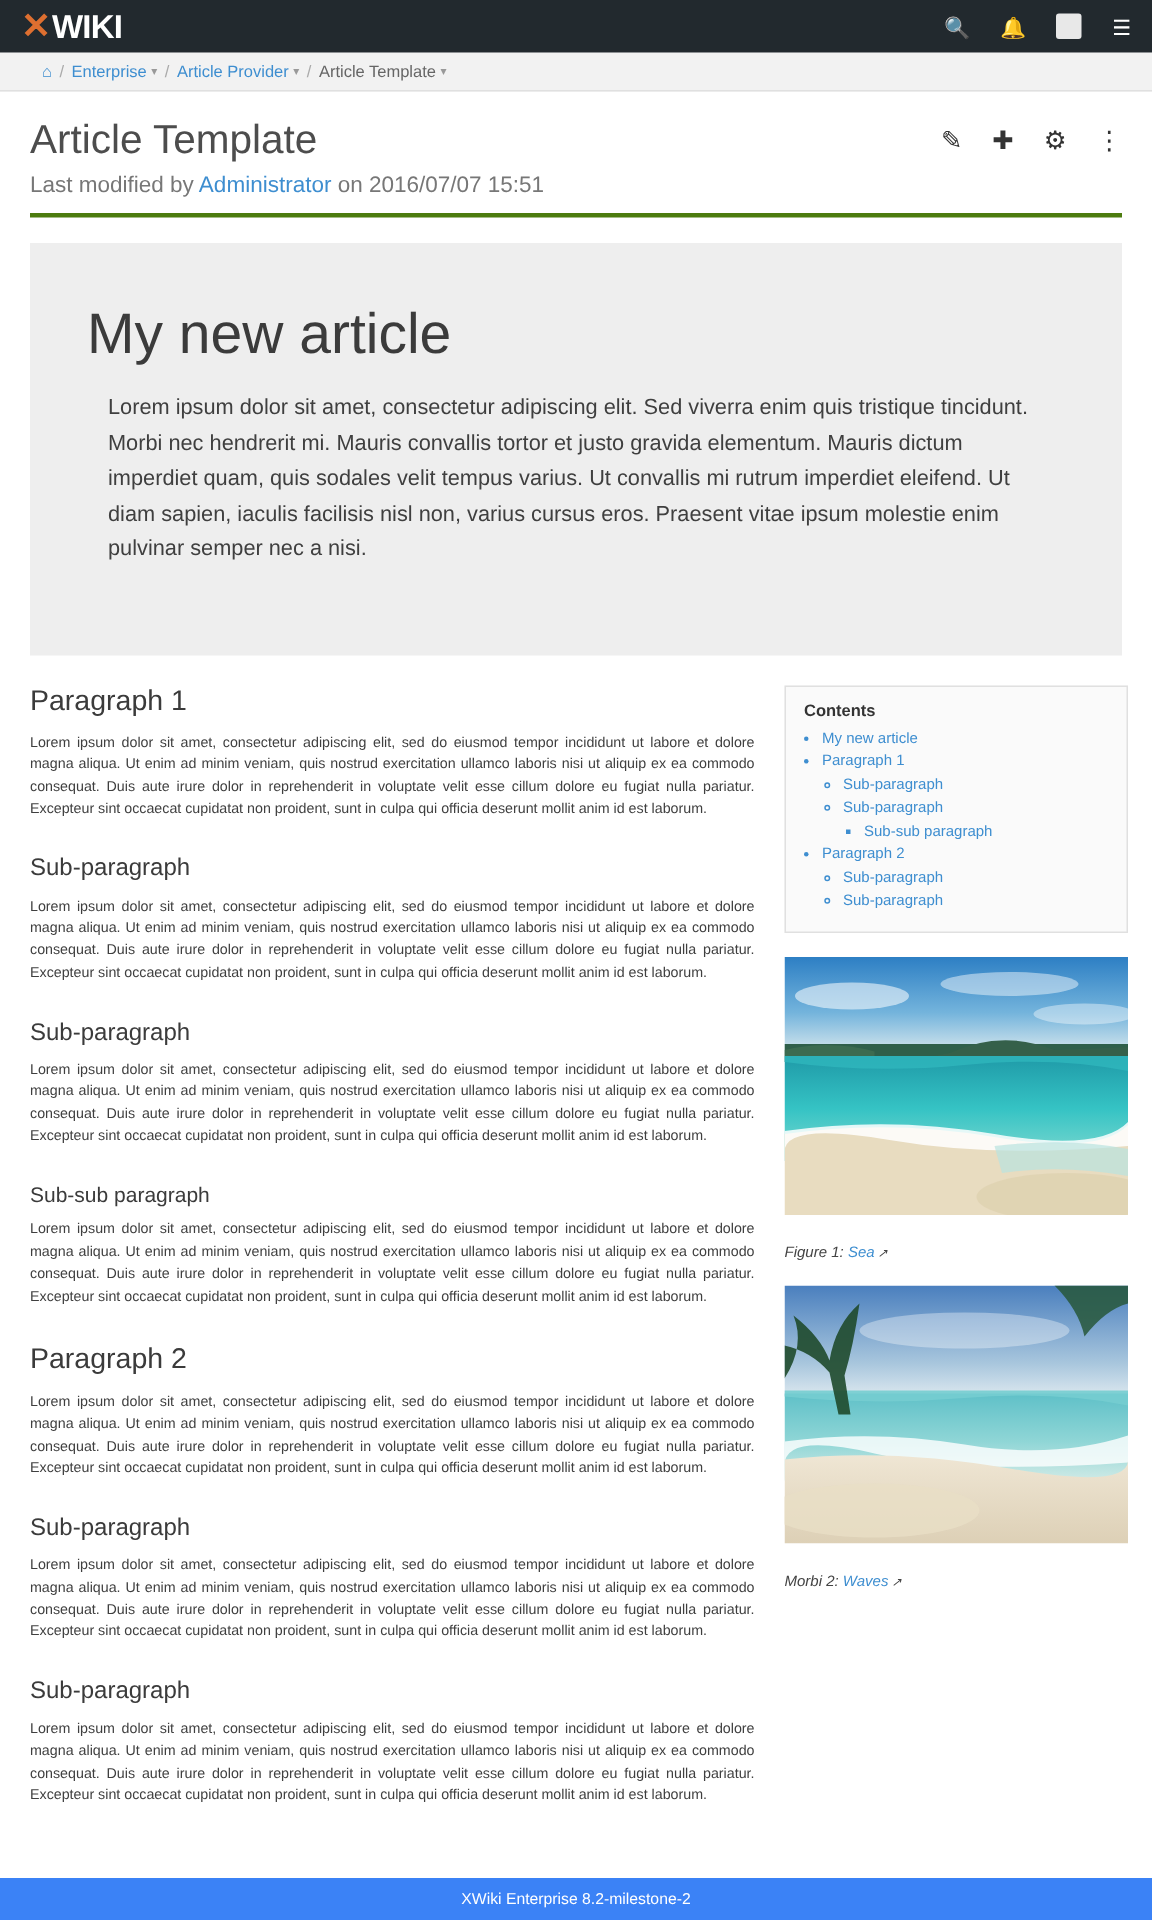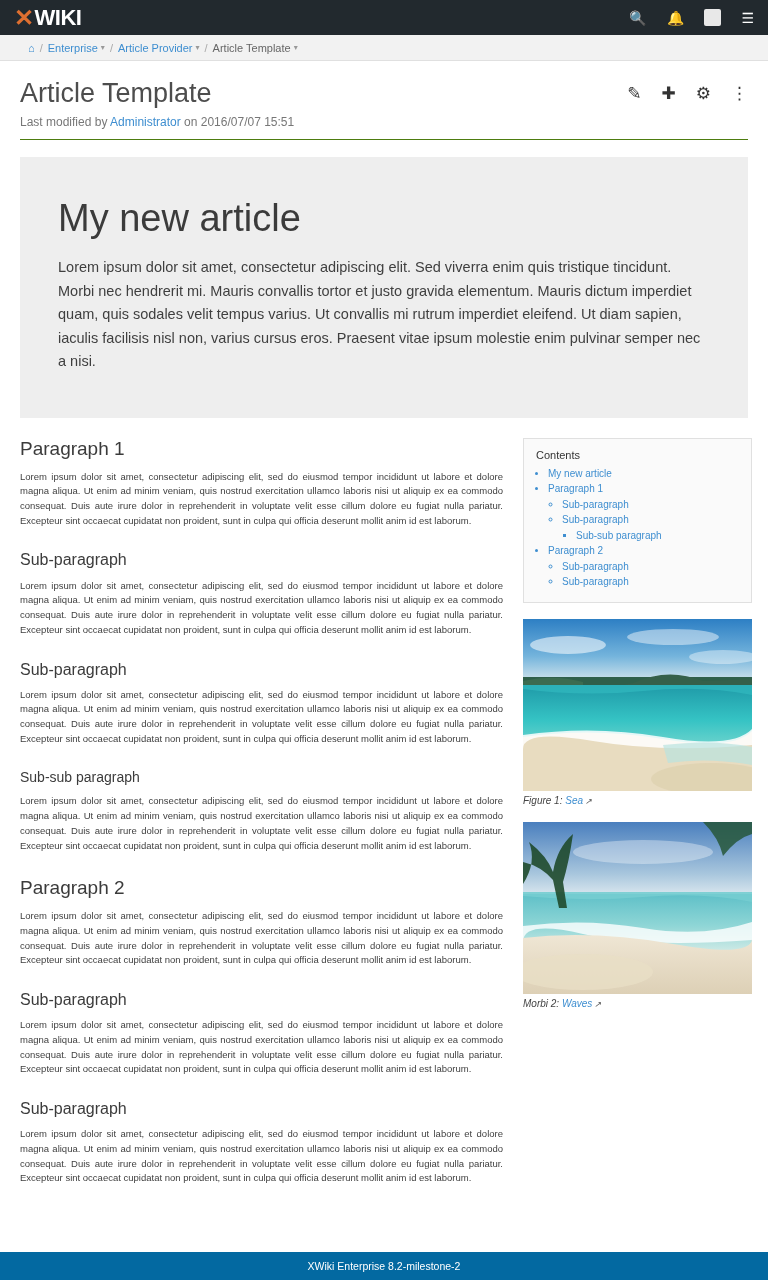--- a/index.html
+++ b/index.html
@@ -98,42 +98,42 @@
     display: flex;
     align-items: center;
     gap: 20px;
     padding-top: 6px;
     color: #333;
     font-size: 17px;
   }
   .title-actions span { cursor: pointer; line-height: 1; }
 
   .doc-meta {
-    font-size: 12px;
+    font-size: 15px;
     color: #777;
     padding: 6px 0 10px 0;
-    border-bottom: 1px solid #4d7c0f;
+    border-bottom: 3px solid #4d7c0f;
   }
   .doc-meta a { color: #3e8ed0; text-decoration: none; }
 
   
   .hero {
     background: #eeeeee;
     margin: 17px 0 0 0;
     padding: 40px 38px 44px 38px;
   }
   .hero h1 {
     font-size: 38px;
     font-weight: normal;
     color: #3b3b3b;
     margin: 0 0 16px 0;
     line-height: 1.15;
   }
   .hero p {
-    margin: 0;
+    margin: 14px;
     font-size: 14.5px;
     line-height: 1.62;
     color: #3f3f3f;
   }
 
   
   .cols {
     display: flex;
     gap: 20px;
     padding-top: 20px;
@@ -172,21 +172,21 @@
   }
 
   
   .toc {
     border: 1px solid #e0e0e0;
     background: #fafafa;
     padding: 10px 12px 12px 12px;
   }
   .toc-title {
     font-size: 11px;
-    font-weight: normal;
+    font-weight: bold;
     color: #333;
     margin-bottom: 5px;
   }
   .toc ul {
     list-style: none;
     margin: 0;
     padding: 0 0 0 12px;
   }
   .toc li {
     font-size: 10px;
@@ -204,21 +204,21 @@
   .figure-img {
     width: 229px;
     height: 172px;
     display: block;
     border: 0;
   }
   .figure-cap {
     font-size: 10px;
     font-style: italic;
     color: #444;
-    padding-top: 4px;
+    padding-top: 20px;
   }
   .figure-cap a { color: #3e8ed0; text-decoration: none; font-style: italic; }
   .ext-link-icon { font-size: 8px; margin-left: 2px; }
 
   
   .doc-footer {
     margin-top: 22px;
     border-top: 1px solid #e6e6e6;
     padding: 9px 0 12px 0;
     display: flex;
@@ -229,21 +229,21 @@
   .doc-footer a { color: #3e8ed0; text-decoration: none; }
   .doc-footer .right { margin-left: auto; }
 
   
   .bottombar {
     position: absolute;
     bottom: 0;
     left: 0;
     width: 768px;
     height: 28px;
-    background: #0369a1;
+    background: #3b82f6;
     color: #ffffff;
     font-size: 10.5px;
     display: flex;
     align-items: center;
     justify-content: center;
   }
 </style>
 </head>
 <body>
 

